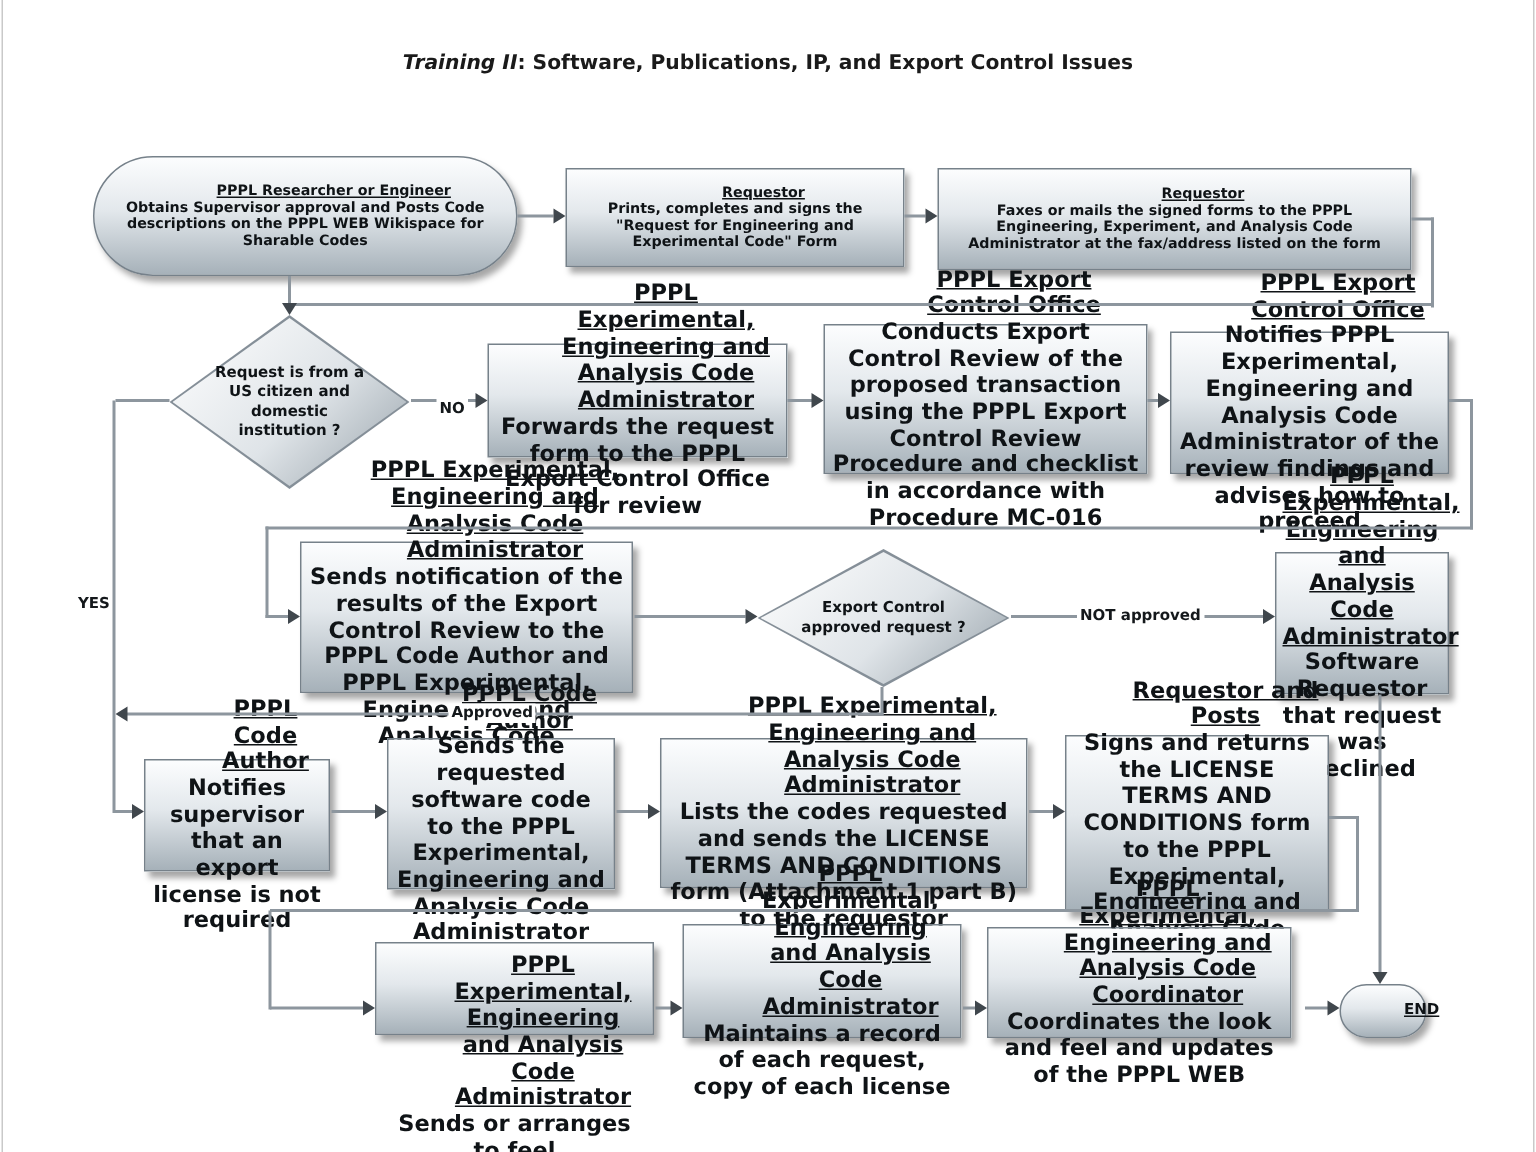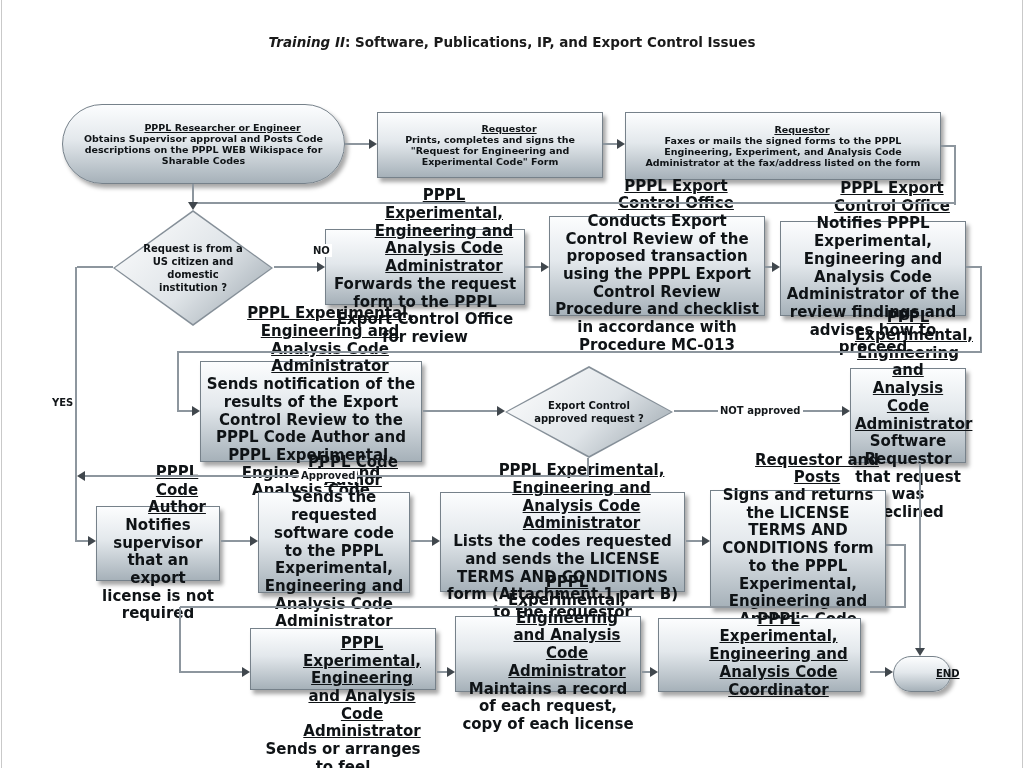--- a/index.html
+++ b/index.html
@@ -77,21 +77,21 @@
       <span>Request is from a US citizen and domestic institution ?</span>
     </div>
 </div>
 
 <div class="box" style="left:325px;top:229px;width:200px;height:76px;">
   <span class="nt">PPPL Experimental, Engineering and Analysis Code Administrator</span>
   <span class="nb">Forwards the request form to the PPPL Export Control Office for review</span>
 </div>
 <div class="box" style="left:549px;top:216px;width:216px;height:100px;">
   <span class="nt">PPPL Export Control Office</span>
-  <span class="nb">Conducts Export Control Review of the proposed transaction using the PPPL Export Control Review Procedure and checklist in accordance with Procedure MC-013</span>
+  <span class="nb">Conducts Export Control Review of the proposed transaction using the PPPL Export Control Review Procedure and checklist in accordance with Procedure MC-016</span>
 </div>
 <div class="box" style="left:780px;top:221px;width:186px;height:95px;">
   <span class="nt">PPPL Export Control Office</span>
   <span class="nb">Notifies PPPL Experimental, Engineering and Analysis Code Administrator of the review findings and advises how to proceed</span>
 </div>
 
 <div class="box" style="left:200px;top:361px;width:222px;height:101px;">
   <span class="nt">PPPL Experimental, Engineering and Analysis Code Administrator</span>
   <span class="nb">Sends notification of the results of the Export Control Review to the PPPL Code Author and  PPPL Experimental, Engineering and Analysis Code  Coordinator</span>
 </div>
@@ -126,39 +126,40 @@
 <div class="box" style="left:250px;top:628px;width:186px;height:62px;justify-content:flex-start;padding-top:6px;">
   <span class="nt">PPPL Experimental, Engineering and Analysis Code Administrator</span>
   <span class="nb">Sends or arranges to feel</span>
 </div>
 <div class="box" style="left:455px;top:616px;width:186px;height:76px;">
   <span class="nt">PPPL Experimental, Engineering and Analysis Code Administrator</span>
   <span class="nb">Maintains a record of each request, copy of each license</span>
 </div>
 <div class="box" style="left:658px;top:618px;width:203px;height:74px;">
   <span class="nt">PPPL Experimental, Engineering and Analysis Code Coordinator</span>
+  <span class="nb">Coordinates the look and feel and updates of the  PPPL WEB</span>
 </div>
 <div class="box stadium endcap" style="left:893px;top:656px;width:58px;height:36px;">
   <span class="nt">END</span>
 </div>
 
 <div class="ln h" style="left:345px;top:143px;width:24px;"></div>
 <div class="ar" style="left:369px;top:139px;"></div>
 
 <div class="ln h" style="left:603px;top:143px;width:14px;"></div>
 <div class="ar" style="left:617px;top:139px;"></div>
 
 <div class="ln h" style="left:941px;top:145px;width:15px;"></div>
 <div class="ln v" style="left:954px;top:145px;height:60px;"></div>
 <div class="ln h" style="left:193px;top:202px;width:763px;"></div>
 <div class="ln v" style="left:192px;top:184px;height:19px;"></div>
 <div class="ad" style="left:188px;top:202px;"></div>
 
 <div class="ln h" style="left:274px;top:266px;width:44px;"></div>
-<div class="lbl" style="left:291px;top:244px;margin-left:20px;">NO</div>
+<div class="lbl" style="left:291px;top:266px;">NO</div>
 <div class="ar" style="left:317px;top:262px;"></div>
 
 <div class="ln h" style="left:525px;top:266px;width:17px;"></div>
 <div class="ar" style="left:541px;top:262px;"></div>
 
 <div class="ln h" style="left:765px;top:266px;width:8px;"></div>
 <div class="ar" style="left:772px;top:262px;"></div>
 
 <div class="ln h" style="left:966px;top:266px;width:16px;"></div>
 <div class="ln v" style="left:980px;top:267px;height:86px;"></div>

